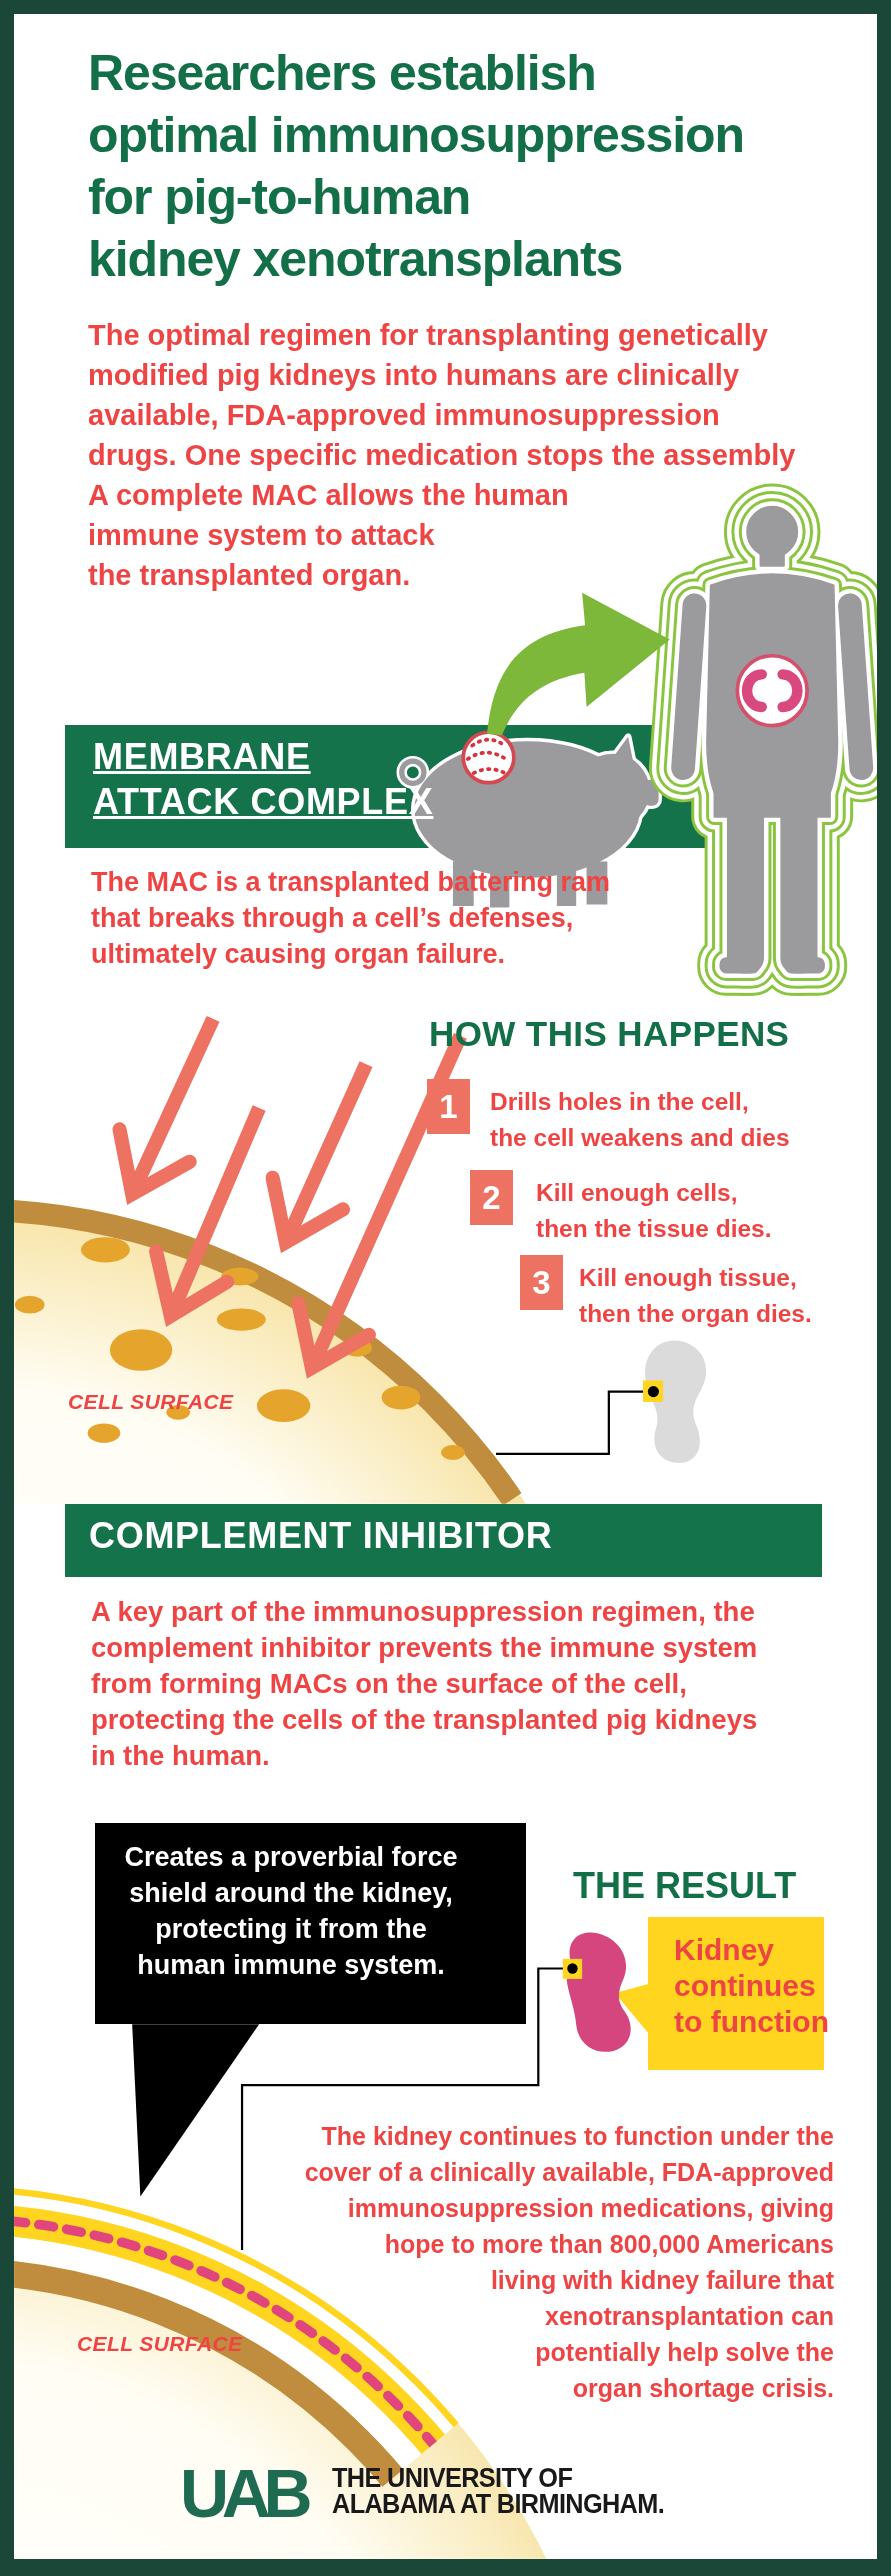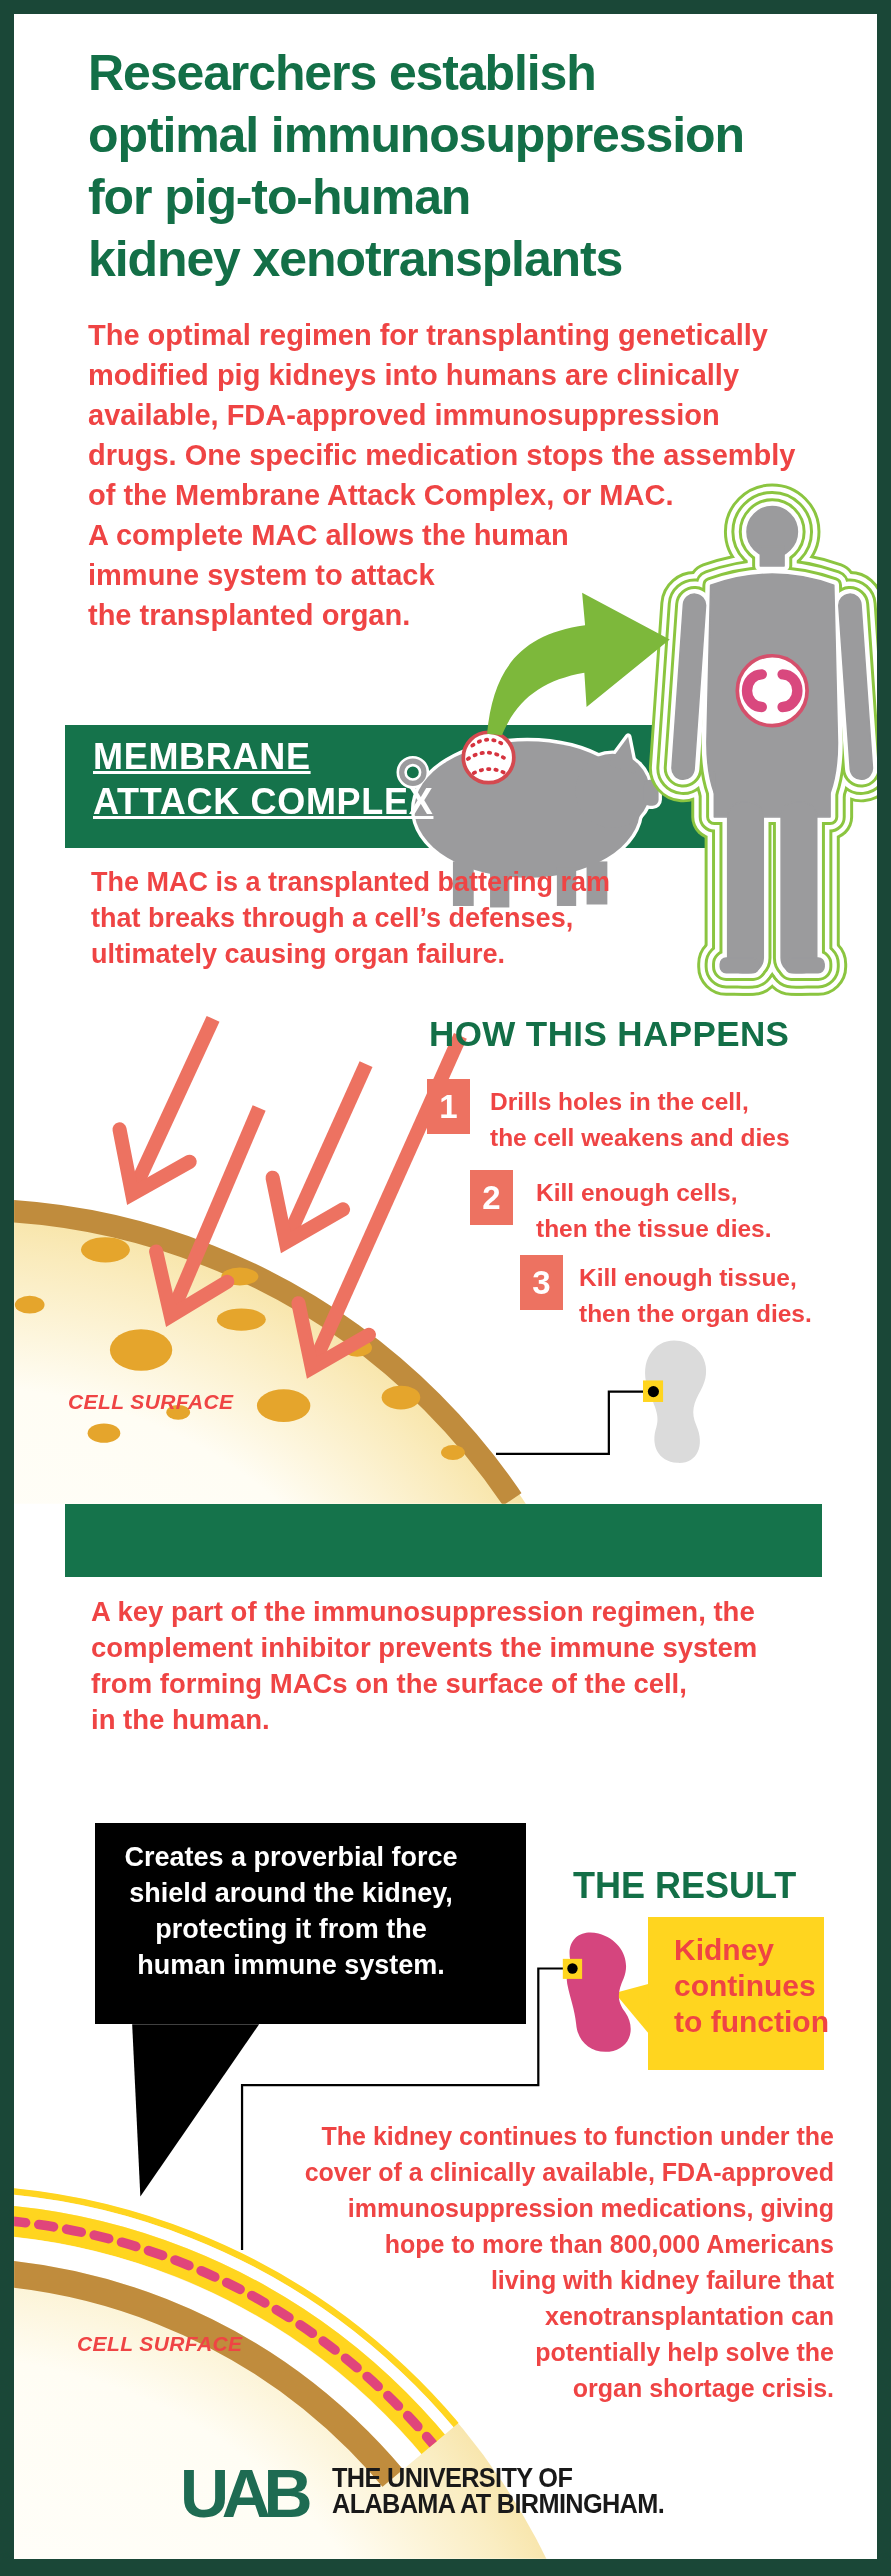--- a/index.html
+++ b/index.html
@@ -270,21 +270,20 @@
     <span class="line">optimal immunosuppression</span>
     <span class="line">for pig-to-human</span>
     <span class="line">kidney xenotransplants</span>
   </div>
 
   <div class="txt" id="intro">
     <span class="line">The optimal regimen for transplanting genetically</span>
     <span class="line">modified pig kidneys into humans are clinically</span>
     <span class="line">available, FDA-approved immunosuppression</span>
     <span class="line">drugs. One specific medication stops the assembly</span>
-    <span class="line">of the Membrane Attack Complex, or MAC.</span>
     <span class="line">A complete MAC allows the human</span>
     <span class="line">immune system to attack</span>
     <span class="line">the transplanted organ.</span>
   </div>
 
   <div class="txt" id="banner1-label">
     <span class="line">MEMBRANE</span>
     <span class="line">ATTACK COMPLEX</span>
   </div>
 
@@ -309,25 +308,27 @@
   </div>
 
   <div class="step-num" style="left:520px;top:1255px;">3</div>
   <div class="txt step-txt" id="step3-txt">
     <span class="line">Kill enough tissue,</span>
     <span class="line">then the organ dies.</span>
   </div>
 
   <div class="txt cell-label" id="cell1-label">CELL SURFACE</div>
 
+  <div class="txt" id="banner2-label">COMPLEMENT INHIBITOR</div>
 
   <div class="txt" id="comp-para">
     <span class="line">A key part of the immunosuppression regimen, the</span>
     <span class="line">complement inhibitor prevents the immune system</span>
     <span class="line">from forming MACs on the surface of the cell,</span>
+    <span class="line">protecting the cells of the transplanted pig kidneys</span>
     <span class="line">in the human.</span>
   </div>
 
   <div class="txt" id="bubble-txt">
     <span class="line">Creates a proverbial force</span>
     <span class="line">shield around the kidney,</span>
     <span class="line">protecting it from the</span>
     <span class="line">human immune system.</span>
   </div>
 

